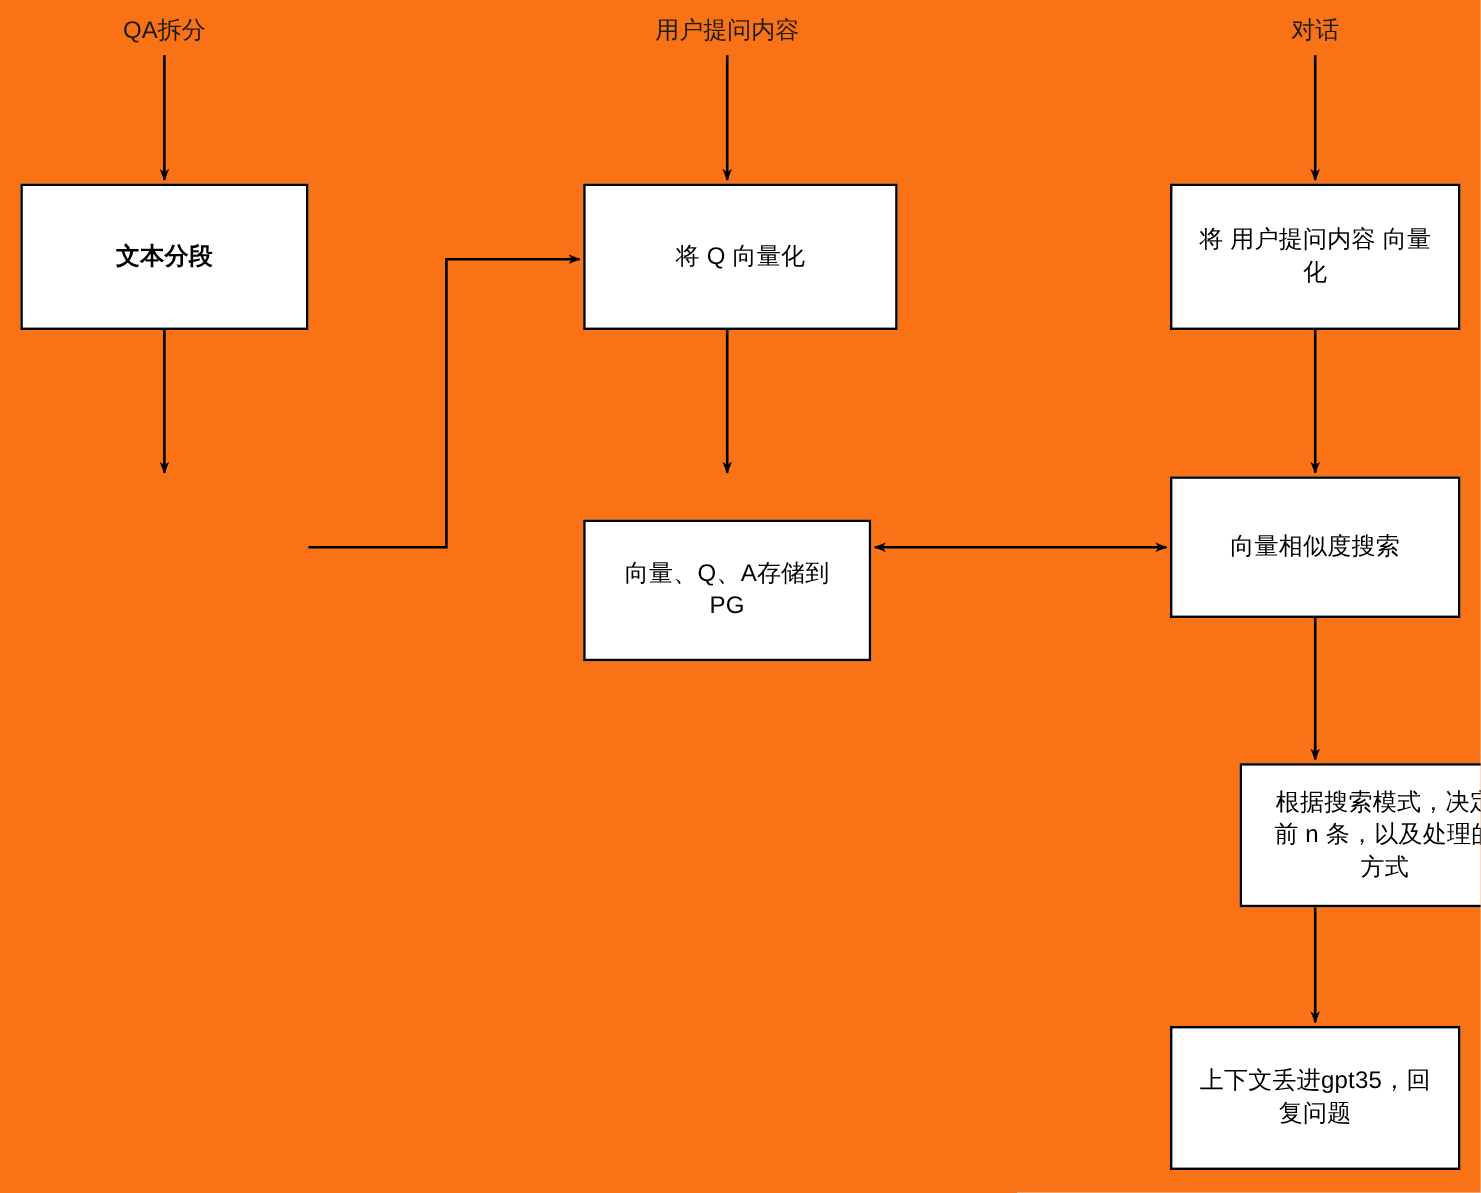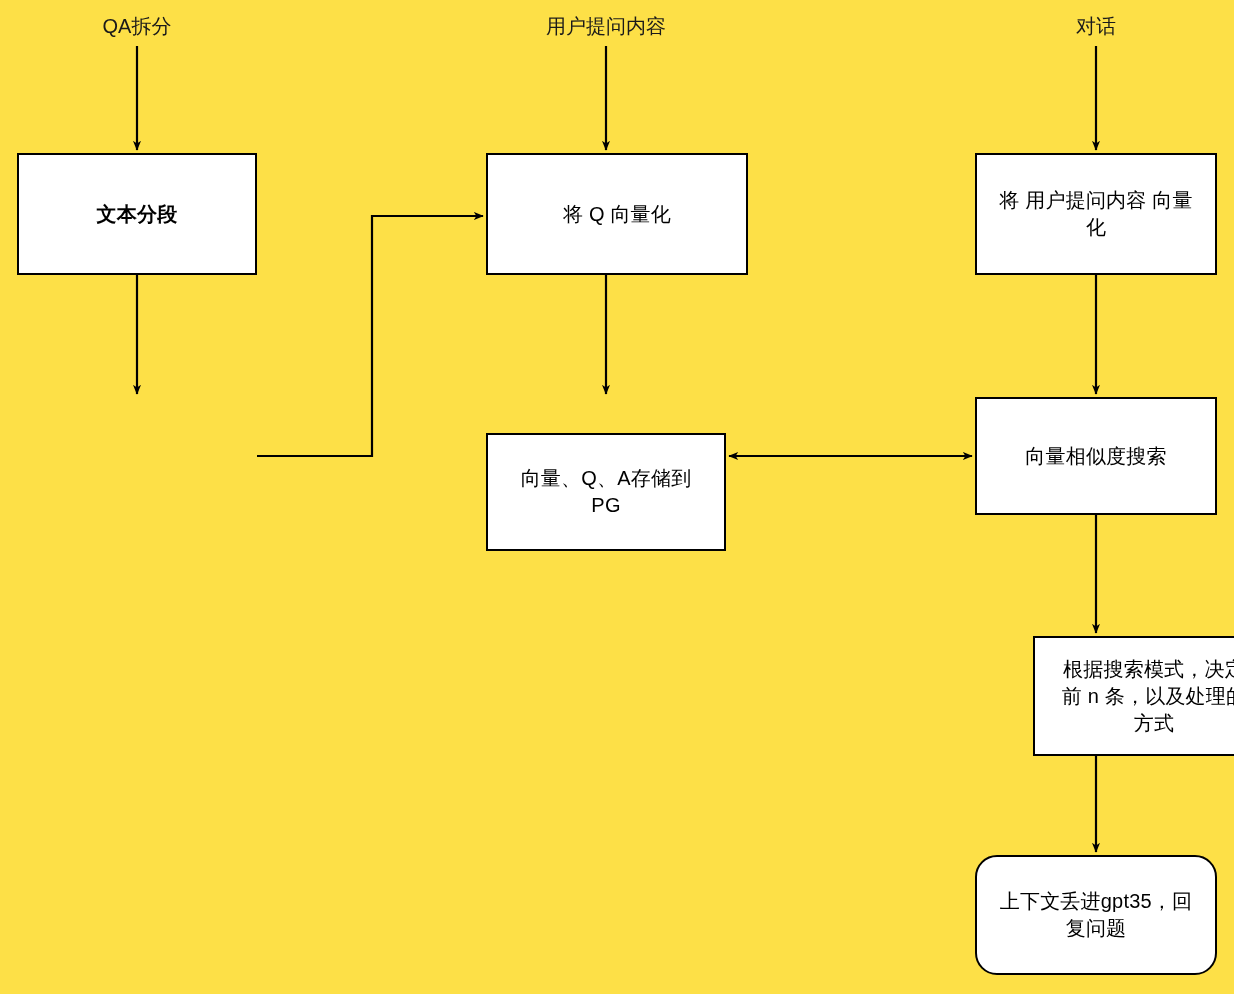--- a/index.html
+++ b/index.html
@@ -8,21 +8,21 @@
     padding: 0;
     background: #ffffff;
   }
   body {
     font-family: "Liberation Sans", "DejaVu Sans", sans-serif;
   }
   #canvas {
     position: relative;
     width: 1234px;
     height: 994px;
-    background: #fde047;
+    background: #f97316;
     overflow: hidden;
   }
   #edges {
     position: absolute;
     left: 0;
     top: 0;
     width: 1234px;
     height: 994px;
     pointer-events: none;
   }
@@ -105,16 +105,16 @@
 
   <div class="node" style="left:975px; top:397px; width:242px; height:118px;">向量相似度搜索</div>
 
   <div class="node" style="left:975px; top:153px; width:242px; height:122px;">将 用户提问内容 向量
 化</div>
 
   <div class="node" style="left:1033px; top:636px; width:242px; height:120px;">根据搜索模式，决定
 前 n 条，以及处理的
 方式</div>
 
-  <div class="node" style="left:975px; top:855px; width:242px; height:120px;border-radius:22px;">上下文丢进gpt35，回
+  <div class="node" style="left:975px; top:855px; width:242px; height:120px;">上下文丢进gpt35，回
 复问题</div>
 
 </div>
 
 </body></html>

